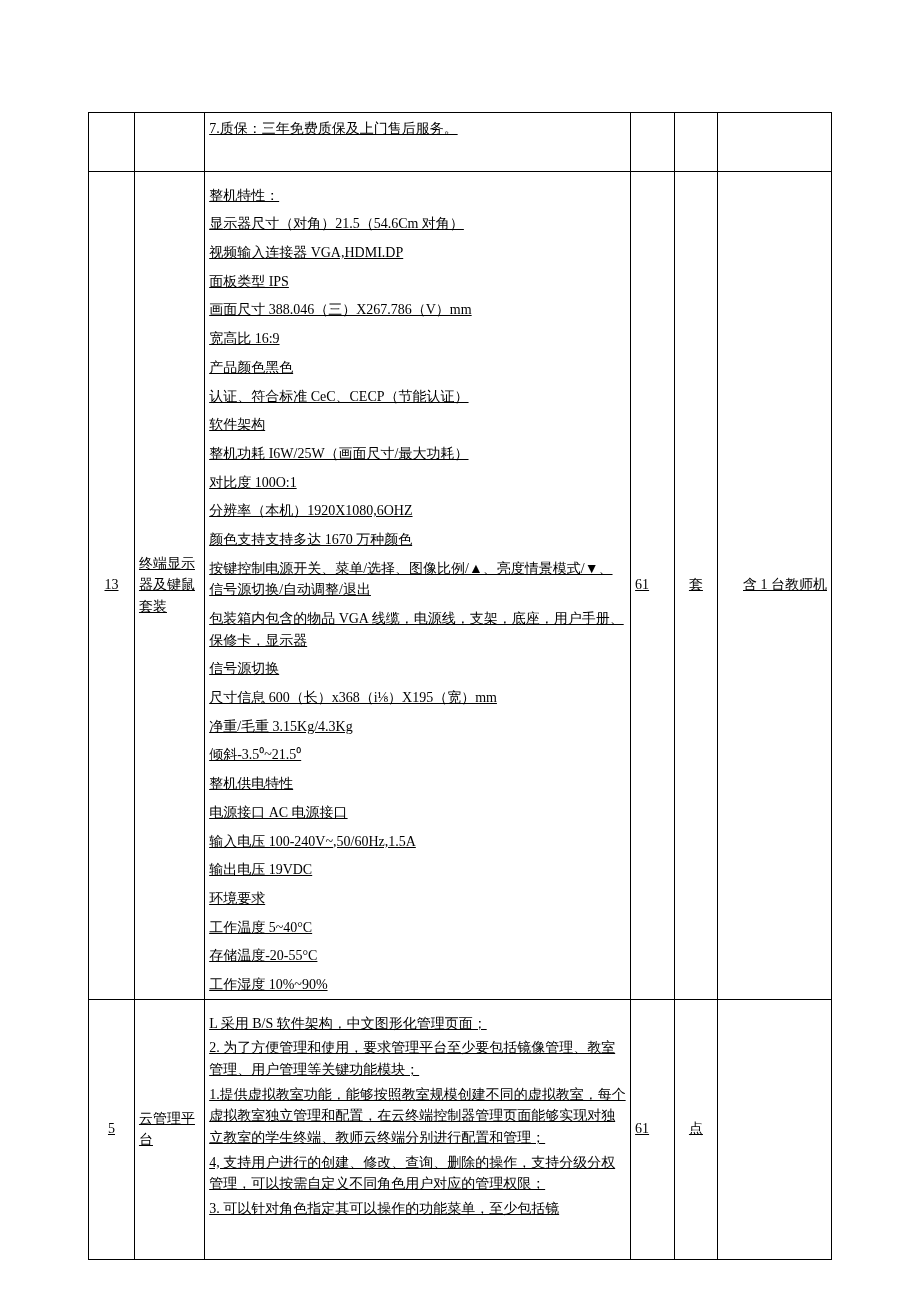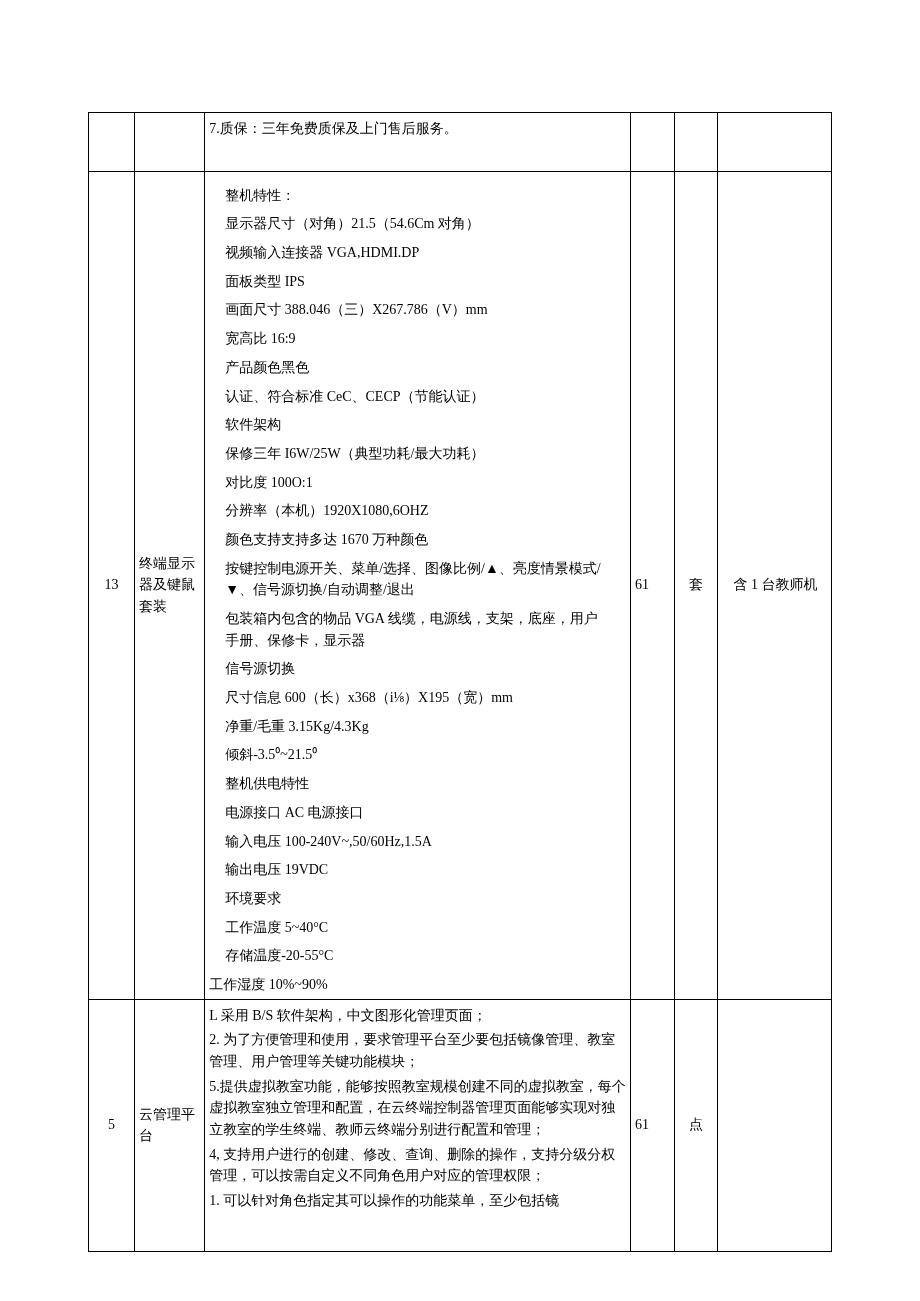--- a/index.html
+++ b/index.html
@@ -11,39 +11,40 @@
     color: #000000;
     width: 920px;
   }
   .page {
     padding: 112px 88px 140px 88px;
   }
   table {
     border-collapse: collapse;
     width: 100%;
     table-layout: fixed;
+    text-decoration: underline;
   }
   td {
     border: 1px solid #000000;
     padding: 4px 4px;
     vertical-align: middle;
     font-size: 14px;
     line-height: 1.55;
   }
   .col-idx { width: 38px; text-align: center; margin-left: 24px; }
   .col-name { width: 58px; }
   .col-spec { width: 352px; text-align: left; }
   .col-qty { width: 36px; text-align: left; }
   .col-unit { width: 36px; text-align: center; }
-  .col-note { width: 94px; text-align: center; padding-left: 6px; }
-  .spec-line { display: block; margin: 7px 16px; }
+  .col-note { width: 94px; text-align: right; padding-left: 6px; }
+  .spec-line { display: block; margin: 7px 0; }
   .spec-tight { display: block; margin: 3px 0; }
   .row12-spec { padding-top: 2px; padding-bottom: 28px; }
   .row13-spec { padding-top: 6px; padding-bottom: 0; }
-  .row14-spec { padding-top: 2px; padding-bottom: 36px; }
+  .row14-spec { padding-top: 10px; padding-bottom: 36px; }
 </style>
 </head>
 <body>
 
 <div class="page">
 <table>
   <colgroup>
     <col class="col-idx">
     <col class="col-name">
     <col class="col-spec">
@@ -74,21 +75,21 @@
       <td class="col-spec row13-spec">
         <span class="spec-line">整机特性：</span>
         <span class="spec-line">显示器尺寸（对角）21.5（54.6Cm 对角）</span>
         <span class="spec-line">视频输入连接器 VGA,HDMI.DP</span>
         <span class="spec-line">面板类型 IPS</span>
         <span class="spec-line">画面尺寸 388.046（三）X267.786（V）mm</span>
         <span class="spec-line">宽高比 16:9</span>
         <span class="spec-line">产品颜色黑色</span>
         <span class="spec-line">认证、符合标准 CeC、CECP（节能认证）</span>
         <span class="spec-line">软件架构</span>
-        <span class="spec-line">保修三年 I6W/25W（典型功耗/最大功耗）</span>
+        <span class="spec-line">整机功耗 I6W/25W（画面尺寸/最大功耗）</span>
         <span class="spec-line">对比度 100O:1</span>
         <span class="spec-line">分辨率（本机）1920X1080,6OHZ</span>
         <span class="spec-line">颜色支持支持多达 1670 万种颜色</span>
         <span class="spec-line">按键控制电源开关、菜单/选择、图像比例/▲、亮度情景模式/▼、信号源切换/自动调整/退出</span>
         <span class="spec-line">包装箱内包含的物品 VGA 线缆，电源线，支架，底座，用户手册、保修卡，显示器</span>
         <span class="spec-line">信号源切换</span>
         <span class="spec-line">尺寸信息 600（长）x368（i⅛）X195（宽）mm</span>
         <span class="spec-line">净重/毛重 3.15Kg/4.3Kg</span>
         <span class="spec-line">倾斜-3.5⁰~21.5⁰</span>
         <span class="spec-line">整机供电特性</span>
@@ -107,23 +108,23 @@
 
     <tr>
       <td class="col-idx">5</td>
       <td class="col-name">
         <span>云管理平</span><br>
         <span>台</span>
       </td>
       <td class="col-spec row14-spec">
         <span class="spec-tight">L 采用 B/S 软件架构，中文图形化管理页面；</span>
         <span class="spec-tight">2. 为了方便管理和使用，要求管理平台至少要包括镜像管理、教室管理、用户管理等关键功能模块；</span>
-        <span class="spec-tight">5.提供虚拟教室功能，能够按照教室规模创建不同的虚拟教室，每个虚拟教室独立管理和配置，在云终端控制器管理页面能够实现对独立教室的学生终端、教师云终端分别进行配置和管理；</span>
+        <span class="spec-tight">1.提供虚拟教室功能，能够按照教室规模创建不同的虚拟教室，每个虚拟教室独立管理和配置，在云终端控制器管理页面能够实现对独立教室的学生终端、教师云终端分别进行配置和管理；</span>
         <span class="spec-tight">4, 支持用户进行的创建、修改、查询、删除的操作，支持分级分权管理，可以按需自定义不同角色用户对应的管理权限；</span>
-        <span class="spec-tight">1. 可以针对角色指定其可以操作的功能菜单，至少包括镜</span>
+        <span class="spec-tight">3. 可以针对角色指定其可以操作的功能菜单，至少包括镜</span>
       </td>
       <td class="col-qty">61</td>
       <td class="col-unit">点</td>
       <td class="col-note"></td>
     </tr>
   </tbody>
 </table>
 </div>
 
 </body></html>

